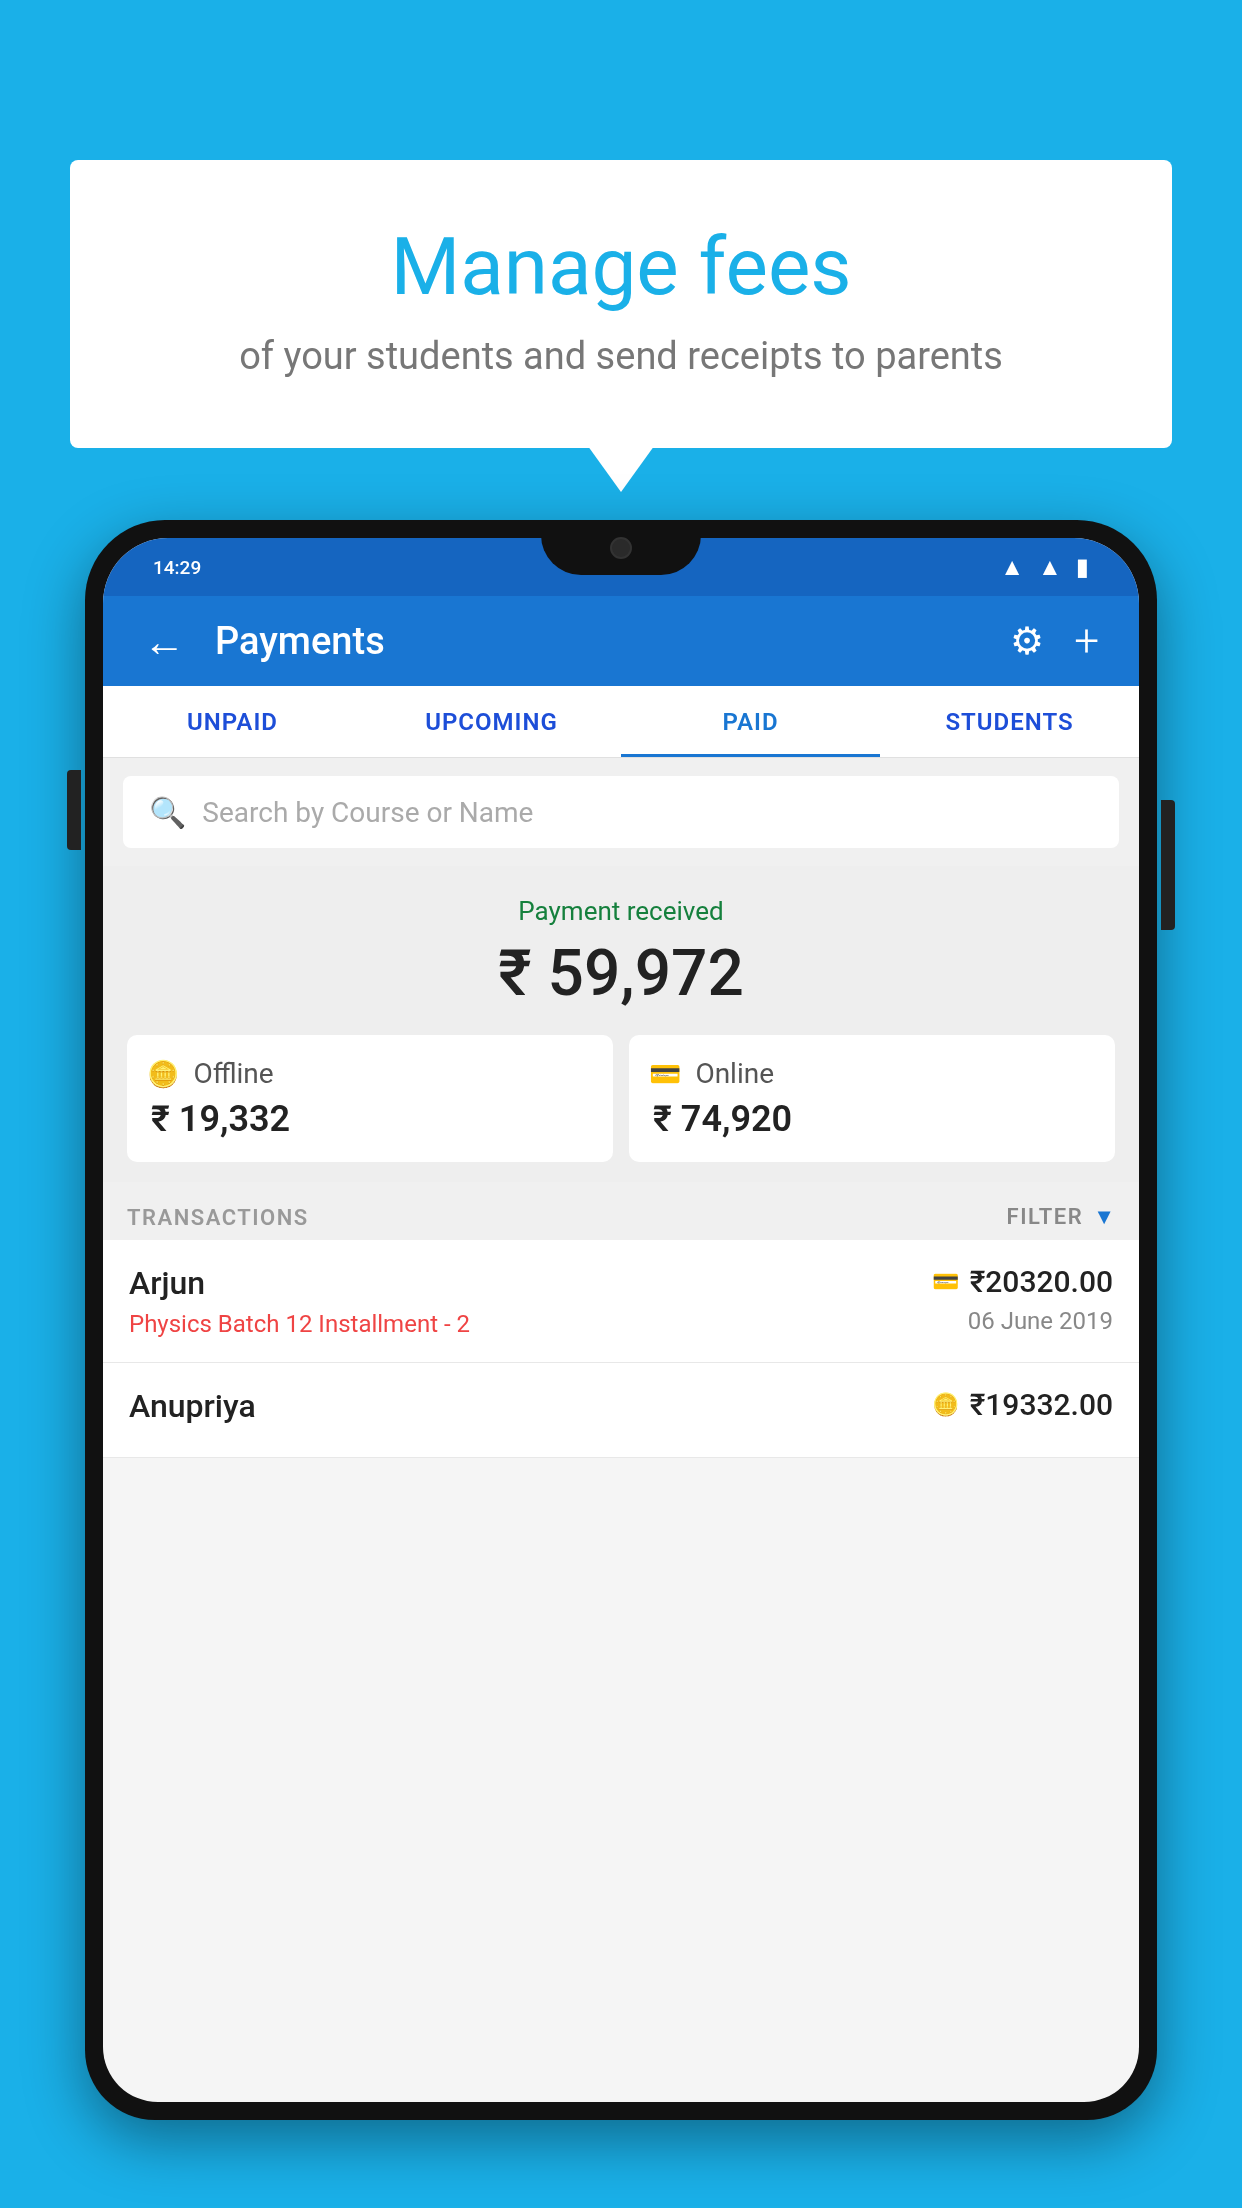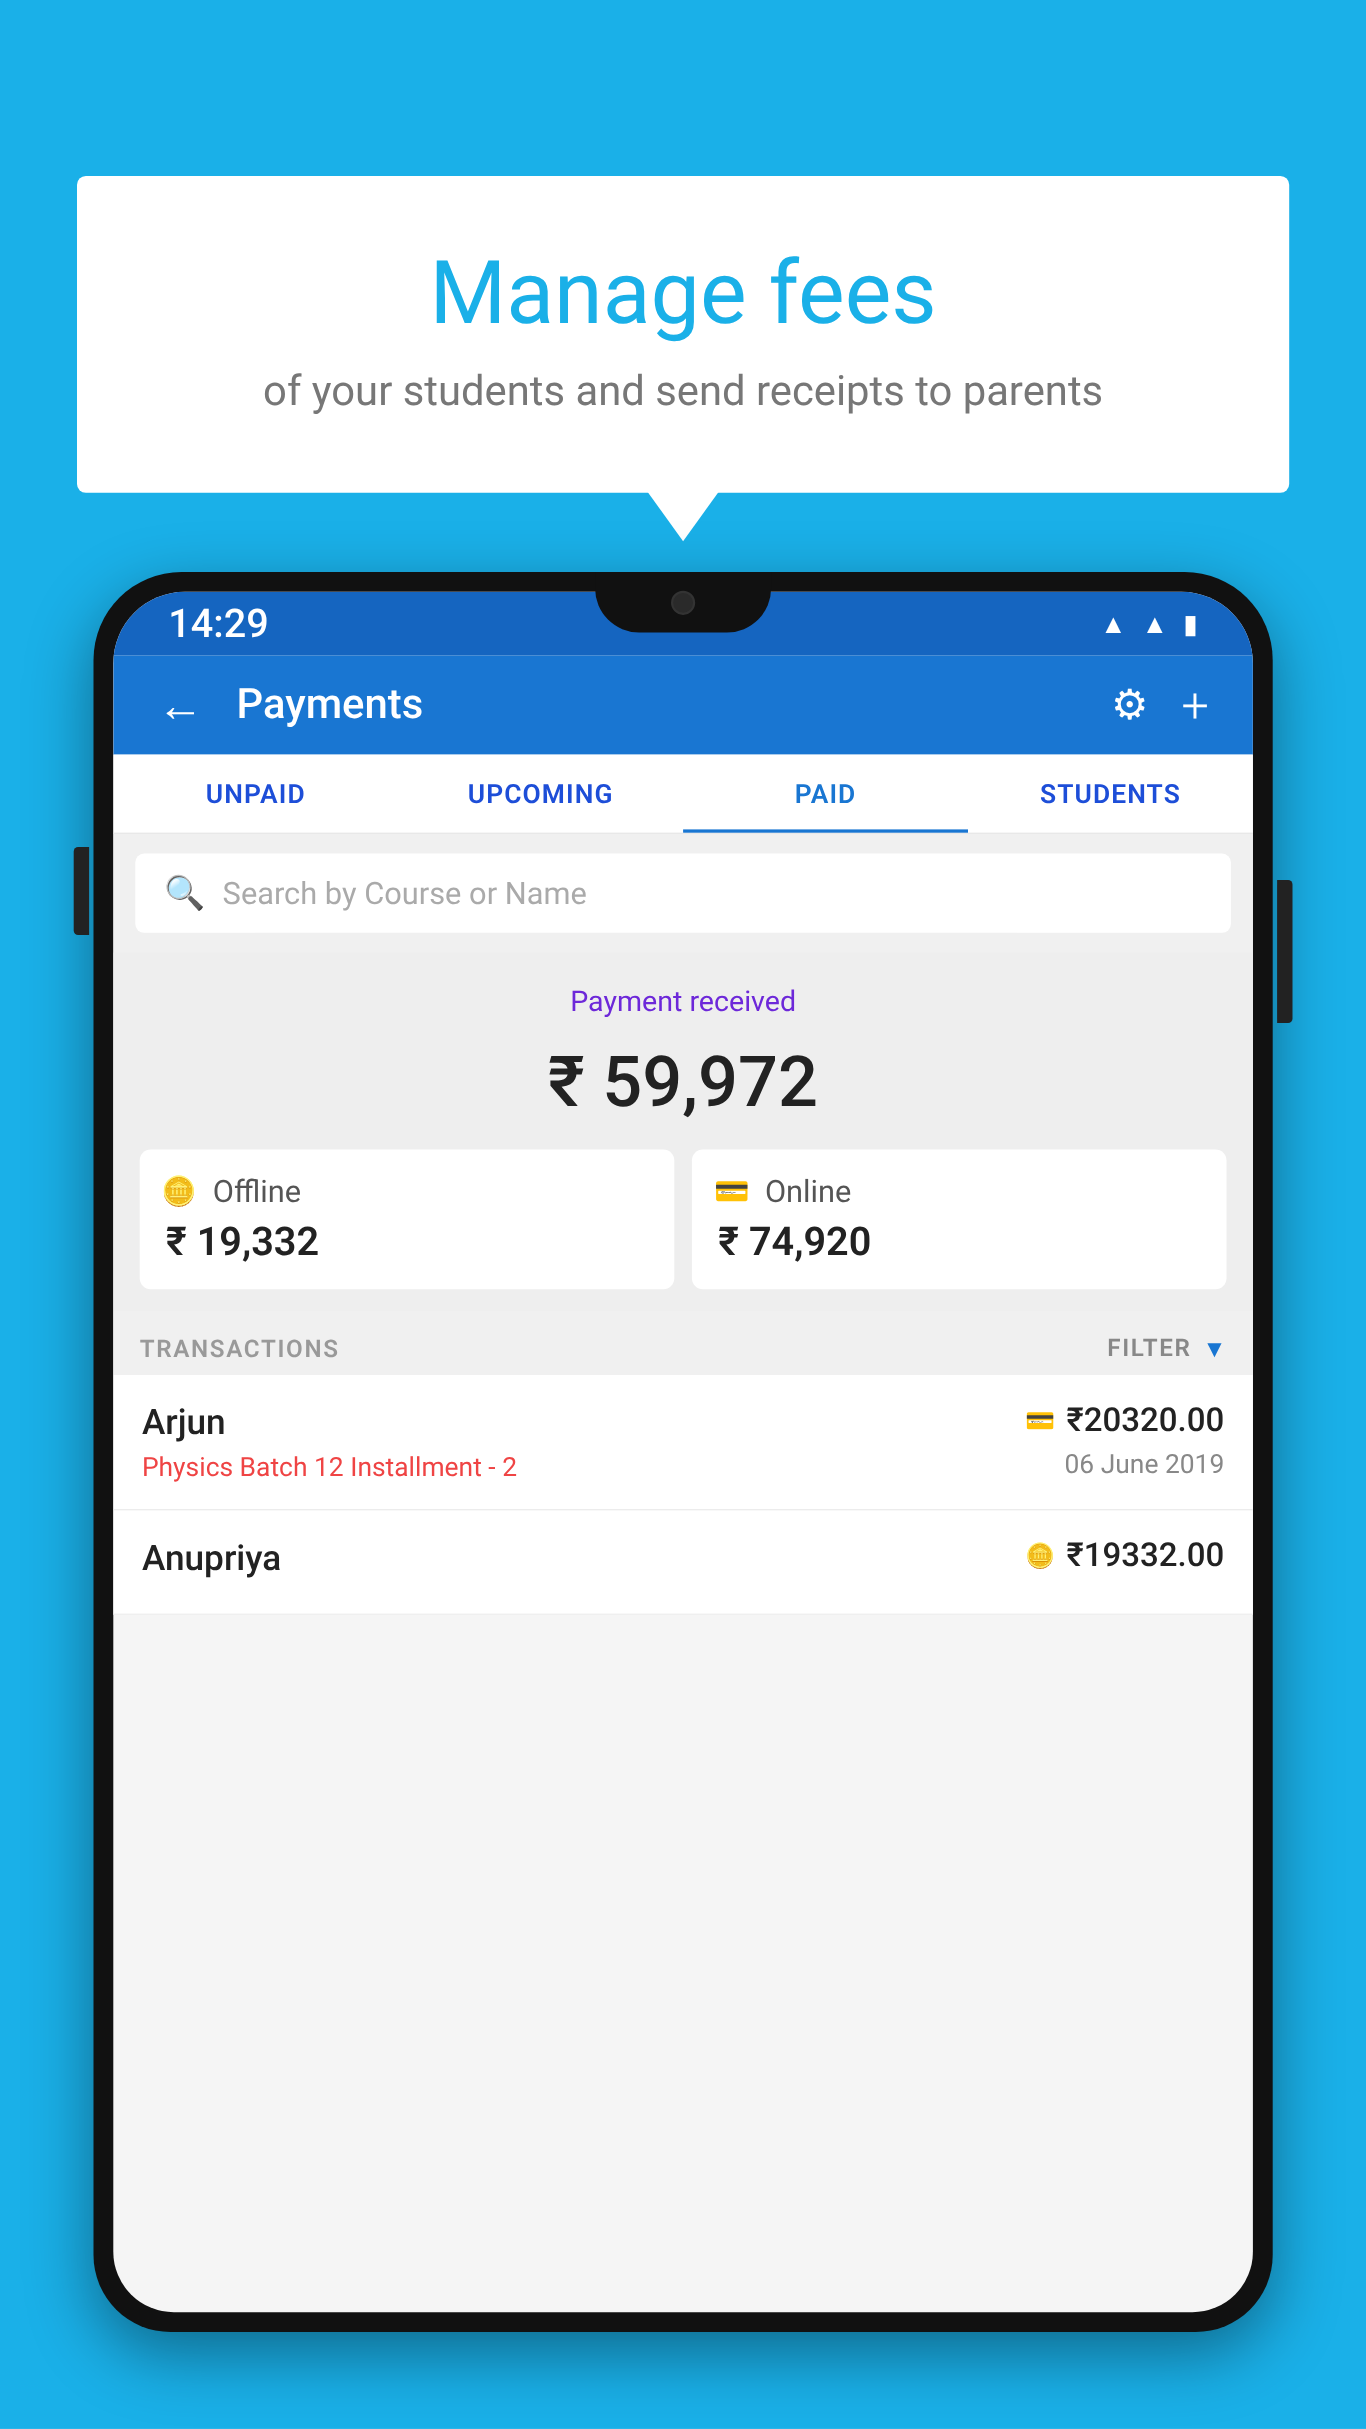--- a/index.html
+++ b/index.html
@@ -115,21 +115,21 @@
       background: #1565c0;
       height: 58px;
       display: flex;
       align-items: center;
       justify-content: space-between;
       padding: 0 50px;
     }
 
     .status-time {
       color: white;
-      font-size: 36px;
+      font-size: 19px;
       font-weight: 500;
     }
 
     .status-icons {
       display: flex;
       align-items: center;
       gap: 14px;
     }
 
     .wifi-icon, .signal-icon, .battery-icon {
@@ -261,23 +261,23 @@
     }
 
     
     .payment-summary {
       background: #eeeeee;
       padding: 30px 20px 20px;
       text-align: center;
     }
 
     .payment-label {
-      color: #6d28d9;
+      color: #15803d;
       font-size: 26px;
-      margin-bottom: 20px;
+      margin-bottom: 10px;
     }
 
     .payment-amount {
       color: #222;
       font-size: 64px;
       font-weight: 500;
       margin-bottom: 24px;
     }
 
     .payment-cards {

